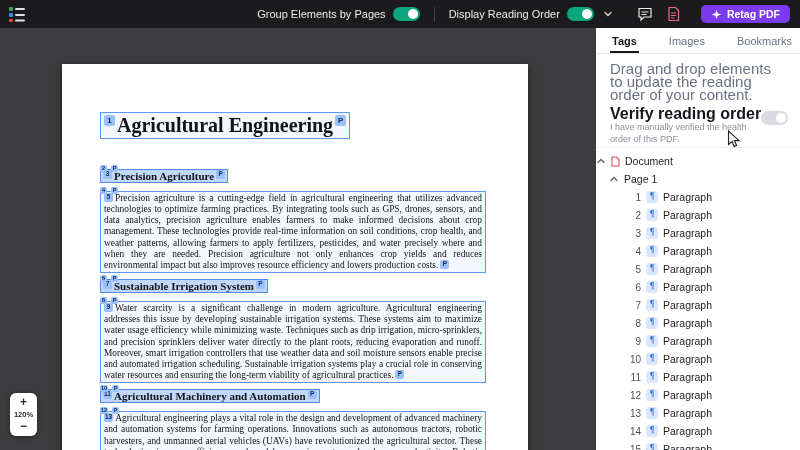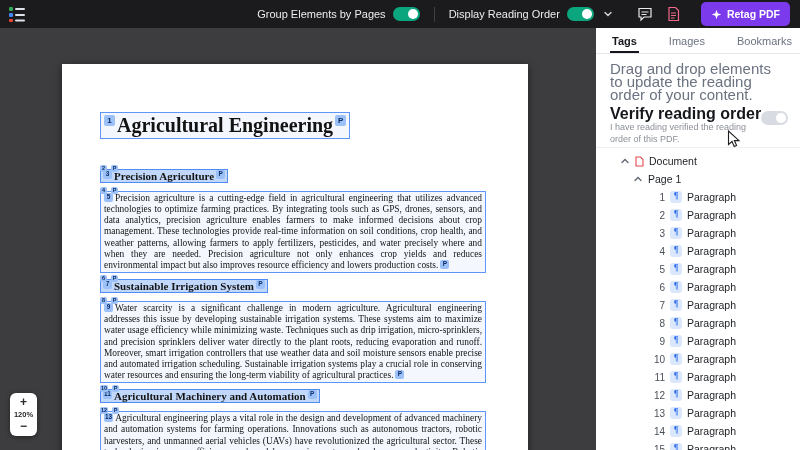--- a/index.html
+++ b/index.html
@@ -15,21 +15,21 @@
   .tgl-group{display:flex;align-items:center;gap:7px;}
   .tgl-group.first{margin-left:auto;}
   .tgl-label{font-size:11px;color:#ededed;white-space:nowrap;}
   .switch{width:27px;height:14px;border-radius:8px;background:var(--teal);position:relative;cursor:pointer;flex:0 0 auto;}
   .switch::after{content:"";position:absolute;width:10px;height:10px;border-radius:50%;background:#fff;top:2px;right:2px;}
   .switch.off{background:#d8dce2;}
   .vdiv{width:1px;height:15px;background:#3f3f44;margin:0 6px;}
   .chev-btn{color:#d6d6d6;display:flex;align-items:center;padding:2px;cursor:pointer;}
   .tb-icons{display:flex;align-items:center;gap:13px;margin:0 12px 0 14px;}
   .tb-icon{display:flex;align-items:center;justify-content:center;cursor:pointer;}
-  .retag{height:24px;background:var(--purple);border:none;border-radius:5px;color:#fff;
+  .retag{height:18px;background:var(--purple);border:none;border-radius:5px;color:#fff;
          font:700 10.5px "Liberation Sans",sans-serif;display:flex;align-items:center;gap:5px;
          padding:0 10px;cursor:pointer;margin-right:2px;}
 
   
   .main{display:flex;height:422px;}
   .canvas{position:relative;flex:1;background:#3d3d3f;overflow:hidden;}
   .page{position:absolute;left:62px;top:36px;width:466px;height:620px;background:#fff;
         box-shadow:0 2px 8px rgba(0,0,0,.5);padding:48px 42px 20px 38px;
         display:flex;flex-direction:column;align-items:flex-start;}
 
@@ -60,21 +60,21 @@
   
   .sidebar{width:204px;background:#fff;display:flex;flex-direction:column;overflow:hidden;}
   .tabs{display:flex;justify-content:space-between;padding:0 14px;border-bottom:1px solid #e6e7ea;flex:0 0 auto;gap:28px;}
   .tab{padding:7px 2px 6px;font-size:11px;color:#6b7280;cursor:pointer;}
   .tab.t-true{color:#15171c;font-weight:700;box-shadow:inset 0 -2px 0 #15171c;}
   .hint{padding:8px 14px 2px;font-size:15px;line-height:13px;color:#6b7280;}
   .verify{padding:4px 14px 2px;position:relative;border-bottom:1px solid #efeff2;}
   .verify-title{font-size:16px;font-weight:700;color:#15171c;line-height:13px;}
   .verify-desc{font-size:9px;color:#8b9098;line-height:11.5px;margin-top:2px;padding-right:34px;}
   .verify .switch{position:absolute;right:12px;top:8px;}
-  .tree{flex:1;overflow:hidden;padding:4px 24px 0;}
+  .tree{flex:1;overflow:hidden;padding:4px 0 0;}
   .trow{display:flex;align-items:center;height:18px;font-size:10.5px;color:#23262b;gap:5px;cursor:pointer;}
   .chev-icon{width:10px;display:flex;justify-content:center;color:#5f6670;flex:0 0 auto;}
   .lvl2{padding-left:13px;}
   .lvl3{padding-left:26px;}
   .item-row{padding-left:30px;}
   .item-num{width:15px;text-align:right;font-size:10px;color:#4a4f57;flex:0 0 auto;}
   .item-icon{width:12px;height:12px;border-radius:3px;background:#dbe7fd;color:#2f6fed;
         font-size:8px;line-height:1;display:flex;align-items:center;justify-content:center;flex:0 0 auto;
         font-family:"DejaVu Sans",sans-serif;}
   .tree-label{color:#1b1e23;white-space:nowrap;}
@@ -189,21 +189,21 @@
 
         <div class="tab t-false"><span>Images</span></div>
 
         <div class="tab t-false"><span>Bookmarks</span></div>
       </div>
 
     <p class="hint">Drag and drop elements to update the reading order of your content.</p>
 
     <div class="verify">
       <div class="verify-title">Verify reading order</div>
-      <div class="verify-desc">I have reading verified the reading order of this PDF.</div>
+      <div class="verify-desc">I have manually verified the health order of this PDF.</div>
       <span class="switch off"></span>
     </div>
 
     <div class="tree">
 
       <div class="trow">
         <span class="chev-icon">
           <svg width="8" height="8" viewBox="0 0 8 8">
               <path d="M1 5.5 L4 2.5 L7 5.5" stroke="currentColor" stroke-width="1.3" fill="none" stroke-linecap="round"></path>
             </svg>

